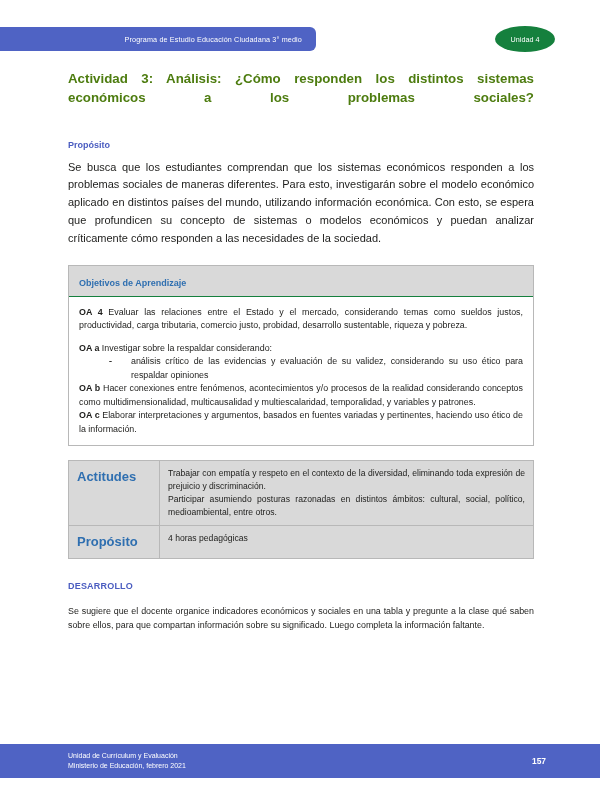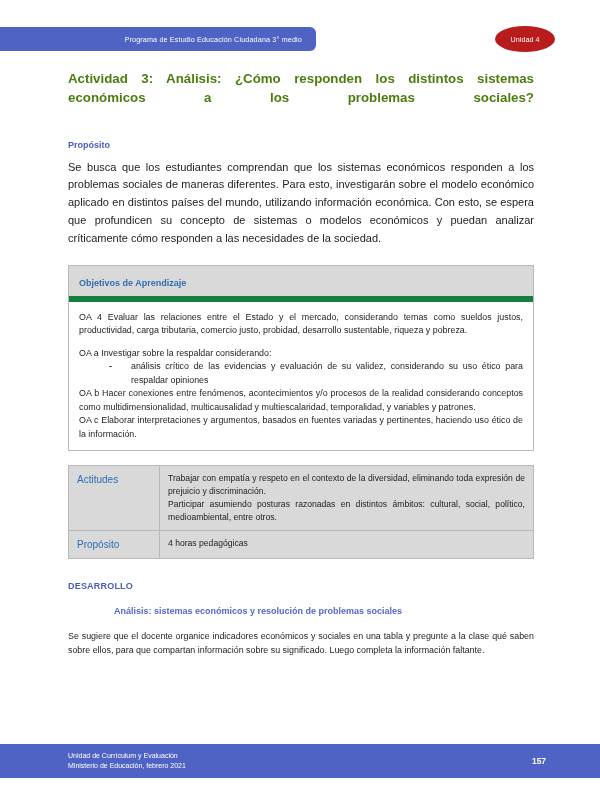--- a/index.html
+++ b/index.html
@@ -37,21 +37,21 @@
     white-space: nowrap;
   }
 
   .unit-badge {
     position: absolute;
     left: 495px;
     top: 26px;
     width: 60px;
     height: 26px;
     border-radius: 50%;
-    background: #b91c1c;
+    background: #15803d;
     display: flex;
     align-items: center;
     justify-content: center;
   }
   .unit-badge .label {
     color: #ffffff;
     font-size: 7.2px;
     white-space: nowrap;
   }
 
@@ -96,40 +96,40 @@
   
   .oa-box {
     margin-top: 17px;
     border: 1px solid #b8b8b8;
     width: 466px;
     box-sizing: border-box;
   }
   .oa-box-header {
     background: #d9d9d9;
     padding: 6px 10px 6px 10px;
-    border-bottom: 6px solid #15803d;
+    border-bottom: 1px solid #15803d;
   }
   .oa-box-header .t {
     color: #2f6fb0;
     font-size: 9px;
     font-weight: bold;
   }
   .oa-box-body {
     background: #ffffff;
     padding: 9px 10px 9px 10px;
   }
   .oa-block {
     color: #1d1d1b;
     font-size: 8.9px;
     line-height: 1.52;
     text-align: justify;
     margin: 0 0 9px 0;
   }
   .oa-block.tight { margin-bottom: 0; }
-  .oa-code { font-weight: normal; }
+  .oa-code { font-weight: bold; }
 
   .oa-sublist {
     list-style: none;
     margin: 0 0 0 0;
     padding: 0 0 0 30px;
   }
   .oa-sublist li {
     position: relative;
     color: #1d1d1b;
     font-size: 8.9px;
@@ -156,22 +156,22 @@
     background: #d9d9d9;
     vertical-align: top;
     font-size: 8.6px;
     line-height: 1.5;
     color: #1d1d1b;
     padding: 6px 8px;
   }
   .meta-table td.key {
     width: 74px;
     color: #2f6fb0;
-    font-weight: normal;
-    font-size: 10px;
+    font-weight: bold;
+    font-size: 13px;
   }
   .meta-table td.val {
     text-align: justify;
   }
 
   
   .desarrollo-head {
     margin-top: 22px;
     color: #4a5cc0;
     font-size: 9px;
@@ -266,21 +266,20 @@
 Participar asumiendo posturas razonadas en distintos ámbitos: cultural, social, político, medioambiental, entre otros.</td>
       </tr>
       <tr>
         <td class="key">Propósito</td>
         <td class="val" style="white-space: pre-line;">4 horas pedagógicas</td>
       </tr>
     </tbody>
   </table>
 
   <div class="desarrollo-head">DESARROLLO</div>
-  <div class="desarrollo-sub">Análisis: sistemas económicos y resolución de problemas sociales</div>
   <p class="desarrollo-par">Se sugiere que el docente organice indicadores económicos y sociales en una tabla y pregunte a la clase qué saben sobre ellos, para que compartan información sobre su significado. Luego completa la información faltante.</p>
 
 </div>
 
 <div class="footer-bar">
   <div class="footer-left">
     <div>Unidad de Currículum y Evaluación</div>
     <div>Ministerio de Educación, febrero 2021</div>
   </div>
   <div class="footer-page">157</div>

